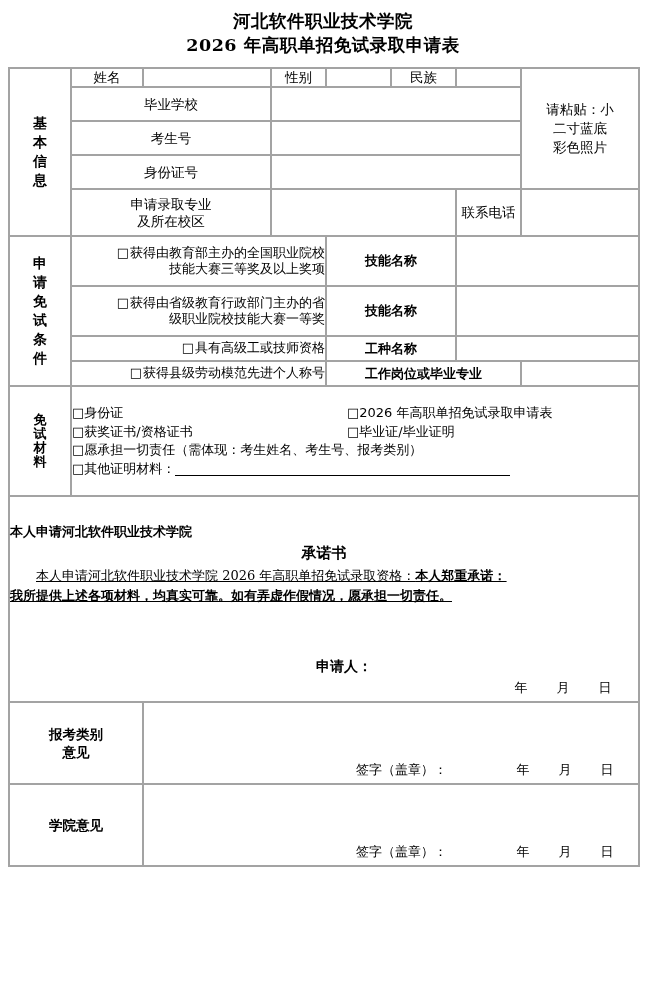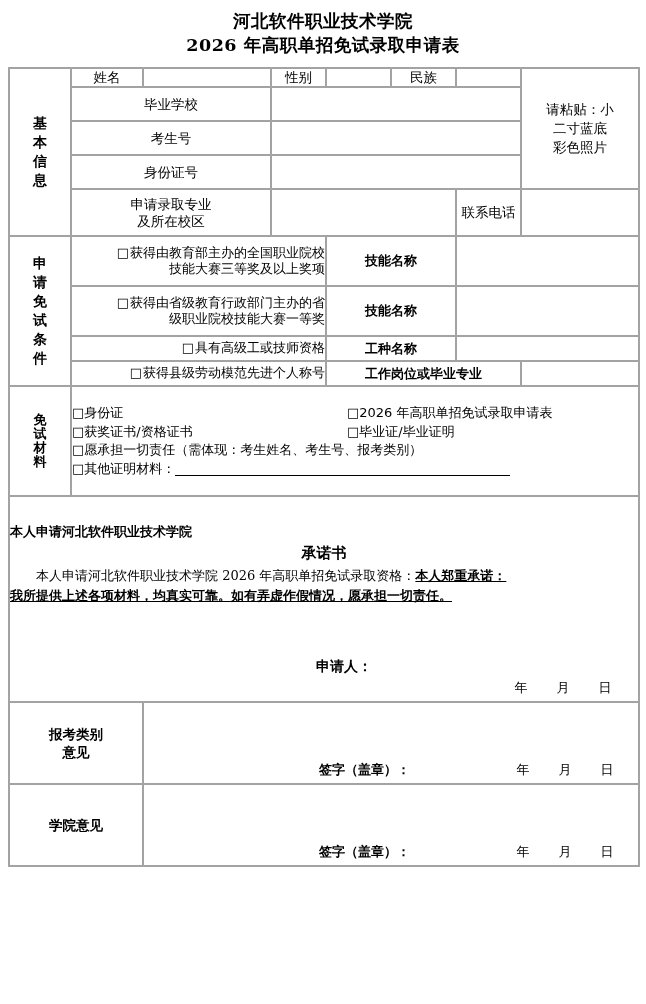--- a/index.html
+++ b/index.html
@@ -134,20 +134,21 @@
     font-weight: bold;
     font-size: 15px;
     line-height: 22px;
     margin-top: 1px;
   }
   .commit-body {
     font-family: "DejaVu Serif", "Liberation Serif", serif;
     font-size: 13px;
     line-height: 20px;
     margin-top: 2px;
+    text-decoration: underline;
   }
   .commit-body .indent { padding-left: 26px; }
   .commit-body .bu {
     font-weight: bold;
     text-decoration: underline;
   }
   .commit-body .line2 {
     font-weight: bold;
     text-decoration: underline;
     display: block;
@@ -178,21 +179,21 @@
   }
   .sig-row {
     position: absolute;
     left: 0; right: 10px;
     bottom: 4px;
     font-size: 13px;
     display: flex;
     justify-content: flex-end;
     align-items: baseline;
   }
-  .sig-label { margin-right: 92px; font-weight: bold; }
+  .sig-label { margin-right: 55px; }
   .sig-date span { display: inline-block; min-width: 42px; text-align: center; }
 
   .approval-label {
     text-align: center;
     font-weight: bold;
     font-size: 13.5px;
     line-height: 18px;
     padding: 2px;
   }
 </style>

